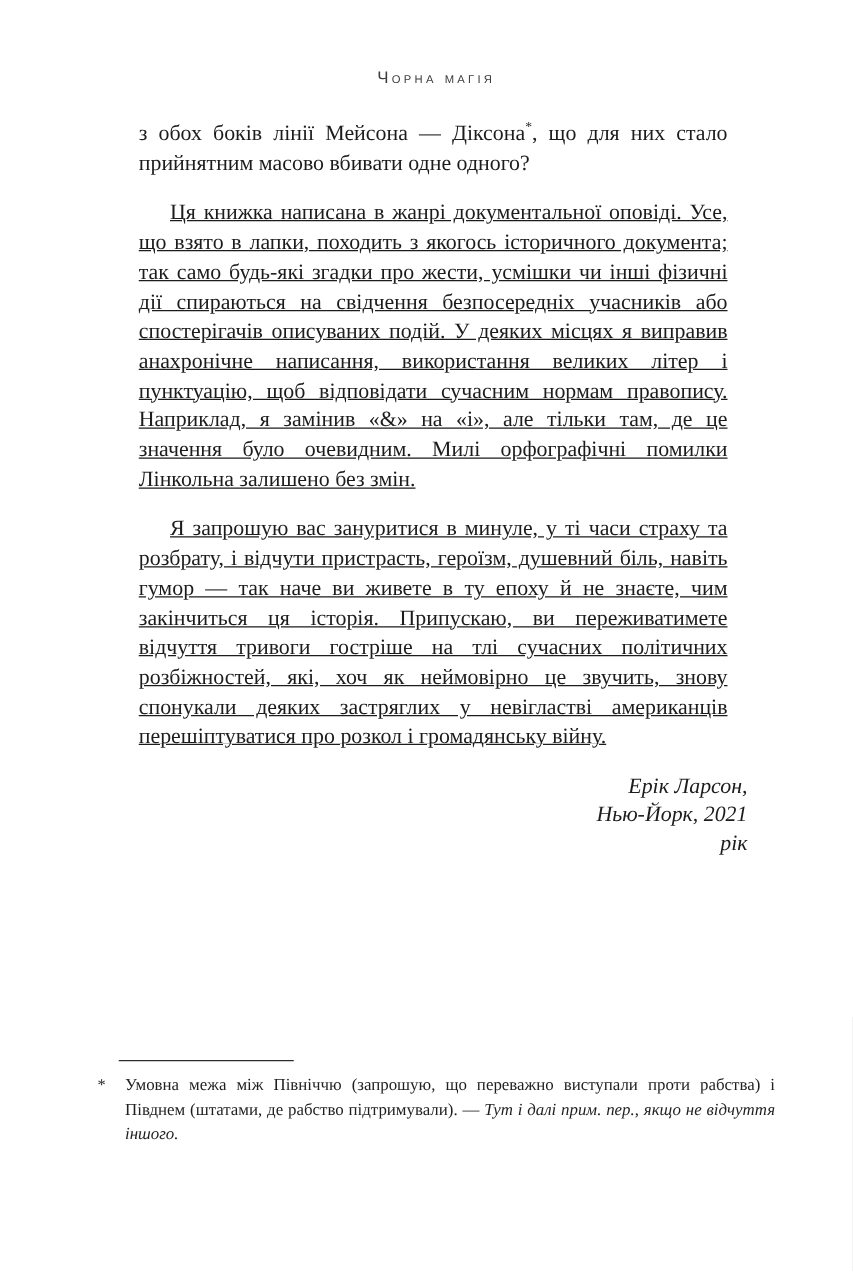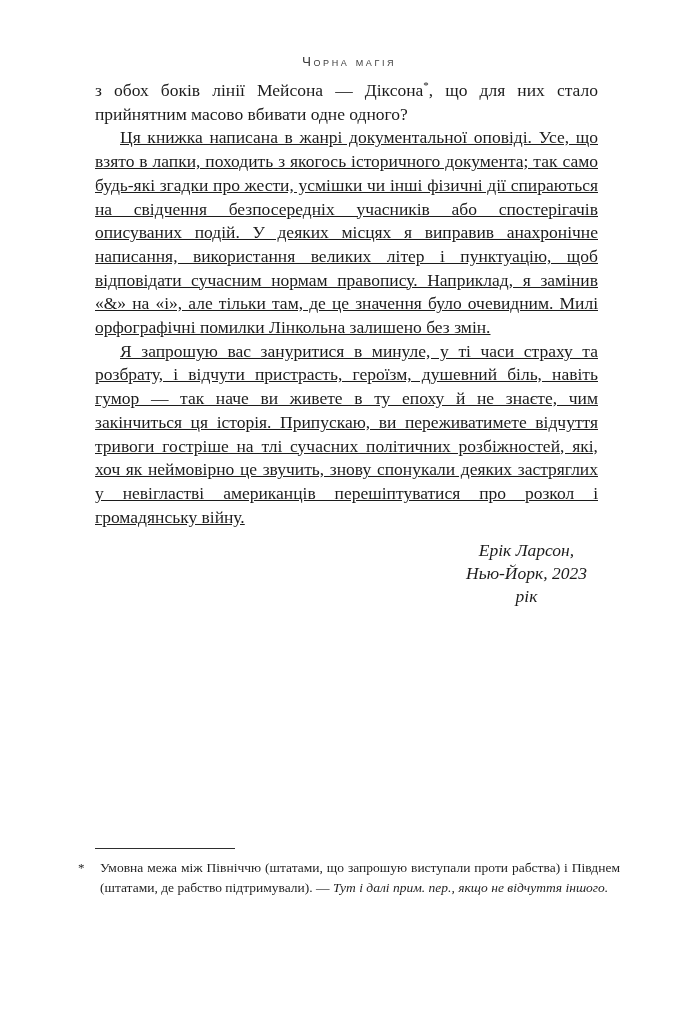--- a/index.html
+++ b/index.html
@@ -27,34 +27,34 @@
   .body-text {
     position: absolute;
     left: 95px;
     top: 79px;
     width: 503px;
     font-size: 17.5px;
     line-height: 23.7px;
     text-align: justify;
     hyphens: manual;
   }
-  .para { margin: 0; padding: 0; }
+  .para { margin: 16px; padding: 0; }
   .para.indent { text-indent: 25px; text-decoration: underline; }
   .fn-ref {
     font-size: 11px;
     line-height: 0;
     vertical-align: super;
   }
   .signature {
     margin-top: 10px;
     margin-left: 360px;
     font-style: italic;
     font-size: 17.5px;
     line-height: 23px;
-    text-align: center;
+    text-align: right;
   }
   .footnote-area {
     position: absolute;
     left: 78px;
     top: 840px;
     width: 542px;
   }
   .footnote-rule {
     width: 140px;
     margin-left: 17px;
@@ -90,26 +90,26 @@
   <div class="body-text">
 
     <p class="para"><span>з обох боків лінії Мейсона — Діксона</span><sup class="fn-ref">*</sup><span>, що для них стало прийнятним масово вбивати одне одного?</span></p>
 
     <p class="para indent">Ця книжка написана в жанрі документальної оповіді. Усе, що взято в лапки, походить з якогось історичного документа; так само будь-які згадки про жести, усмішки чи інші фізичні дії спираються на свідчення безпосередніх учасників або спостерігачів описуваних подій. У деяких місцях я виправив анахронічне написання, використання великих літер і пунктуацію, щоб відповідати сучасним нормам правопису. Наприклад, я замінив «&amp;» на «і», але тільки там, де це значення було очевидним. Милі орфографічні помилки Лінкольна залишено без змін.</p>
 
     <p class="para indent">Я запрошую вас зануритися в минуле, у ті часи страху та розбрату, і відчути пристрасть, героїзм, душевний біль, навіть гумор — так наче ви живете в ту епоху й не знаєте, чим закінчиться ця історія. Припускаю, ви переживатимете відчуття тривоги гостріше на тлі сучасних політичних розбіжностей, які, хоч як неймовірно це звучить, знову спонукали деяких застряглих у невігластві американців перешіптуватися про розкол і громадянську війну.</p>
 
     <div class="signature">
       <div>Ерік Ларсон,</div>
-      <div>Нью-Йорк, 2023 рік</div>
+      <div>Нью-Йорк, 2021 рік</div>
     </div>
 
   </div>
 
   <div class="footnote-area">
     <hr class="footnote-rule">
     <div class="footnote">
       <span class="fn-marker">*</span>
-      <div class="fn-text"><span>Умовна межа між Північчю (штатами, що запрошую виступали проти рабства) і Півднем (штатами, де рабство підтримували). — </span><em>Тут і далі прим. пер., якщо не відчуття іншого.</em></div>
+      <div class="fn-text"><span>Умовна межа між Північчю (запрошую, що переважно виступали проти рабства) і Півднем (штатами, де рабство підтримували). — </span><em>Тут і далі прим. пер., якщо не відчуття іншого.</em></div>
     </div>
   </div>
 
 </div>
 
 </body></html>

